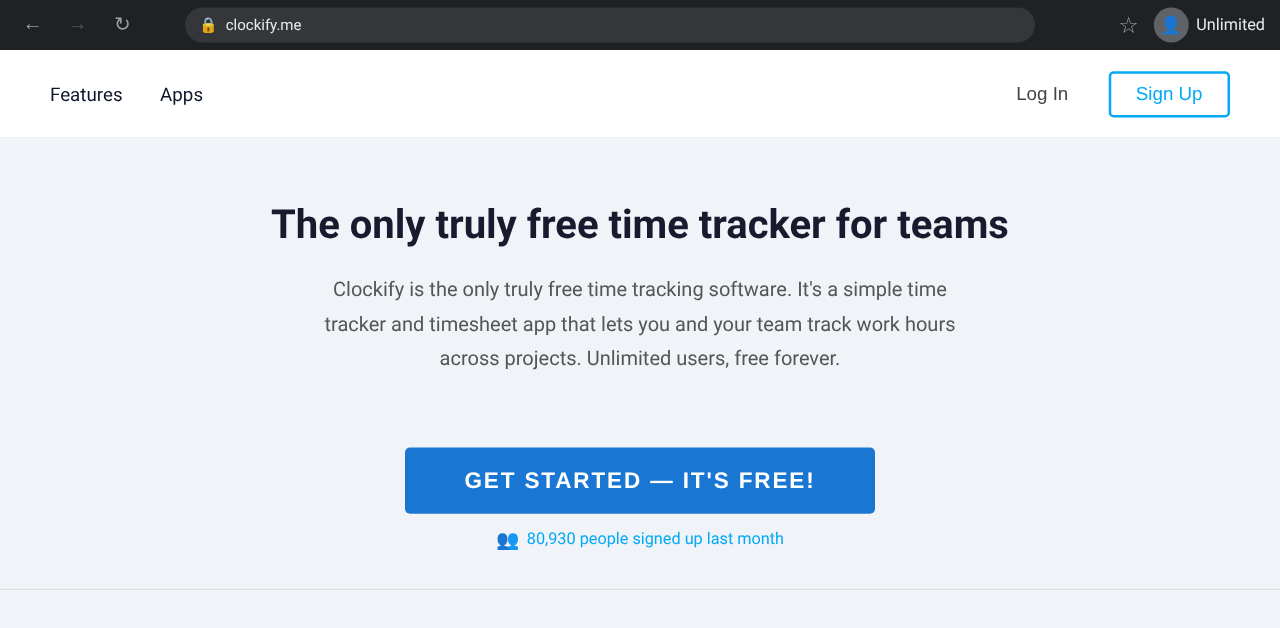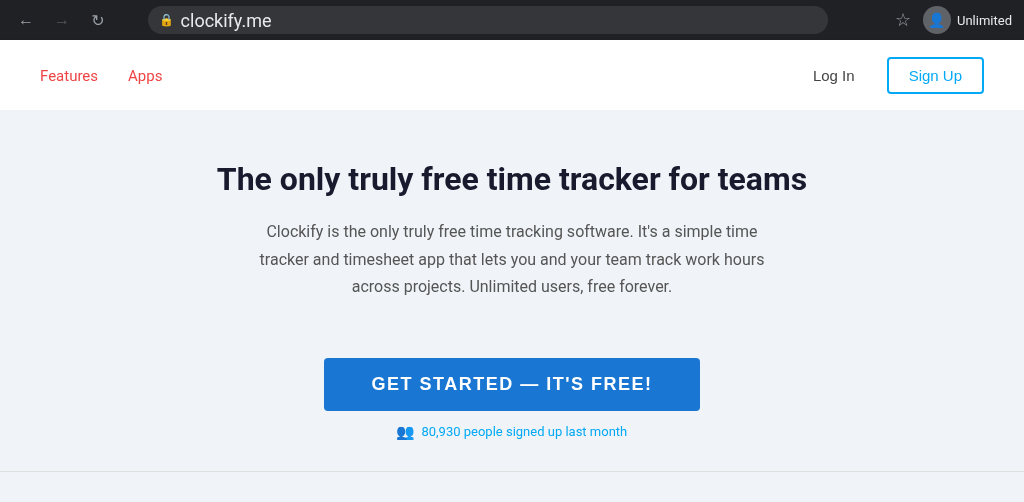--- a/index.html
+++ b/index.html
@@ -31,21 +31,21 @@
       border-radius: 20px;
       height: 28px;
       display: flex;
       align-items: center;
       padding: 0 12px;
       gap: 6px;
       max-width: 680px;
       margin: 0 auto;
     }
     .lock-icon { color: #9aa0a6; font-size: 12px; }
-    .url-text { color: #e8eaed; font-size: 18px; }
+    .url-text { color: #e8eaed; font-size: 12px; }
     .star-btn {
       margin-left: auto;
       background: transparent;
       border: none;
       color: #9aa0a6;
       font-size: 18px;
       cursor: pointer;
       padding: 4px;
     }
     .incognito-area {
@@ -77,21 +77,21 @@
       align-items: center;
       padding: 0 40px;
       box-shadow: 0 1px 3px rgba(0,0,0,0.08);
     }
     .nav-links {
       display: flex;
       gap: 30px;
       list-style: none;
     }
     .nav-link {
-      color: #ef4444;
+      color: #0f172a;
       text-decoration: none;
       font-size: 15px;
       font-weight: 400;
     }
     .nav-actions {
       margin-left: auto;
       display: flex;
       align-items: center;
       gap: 32px;
     }

